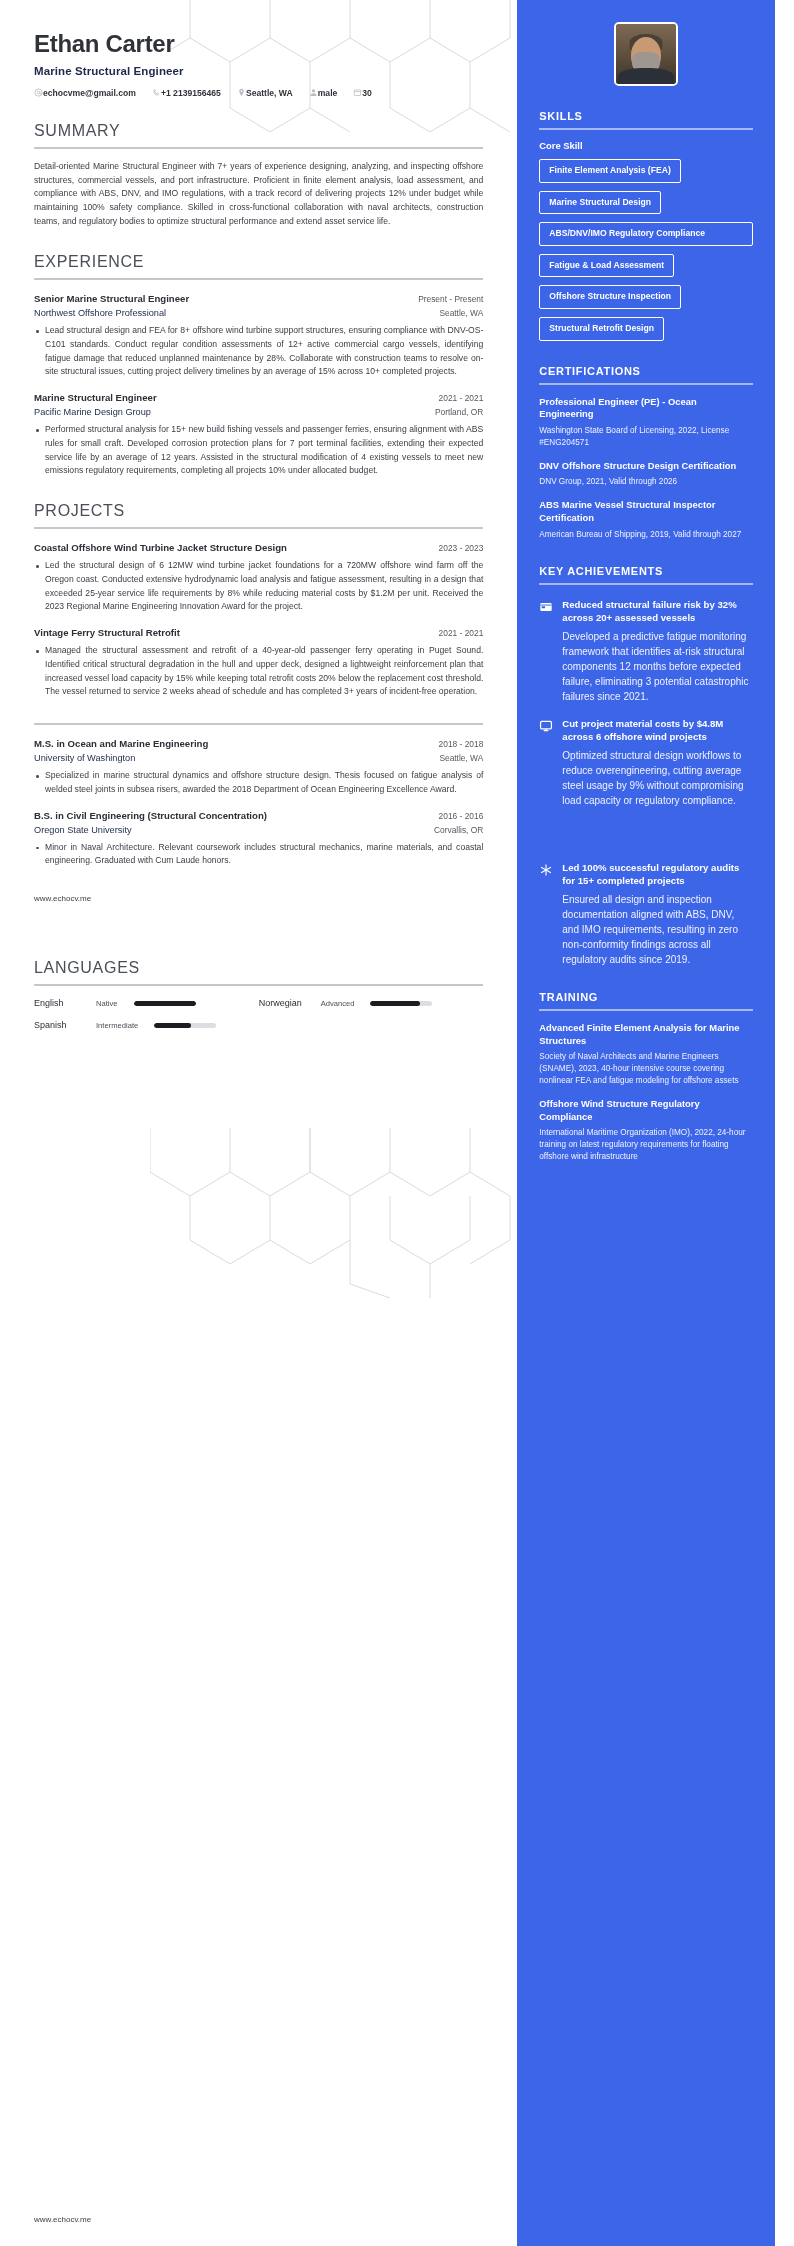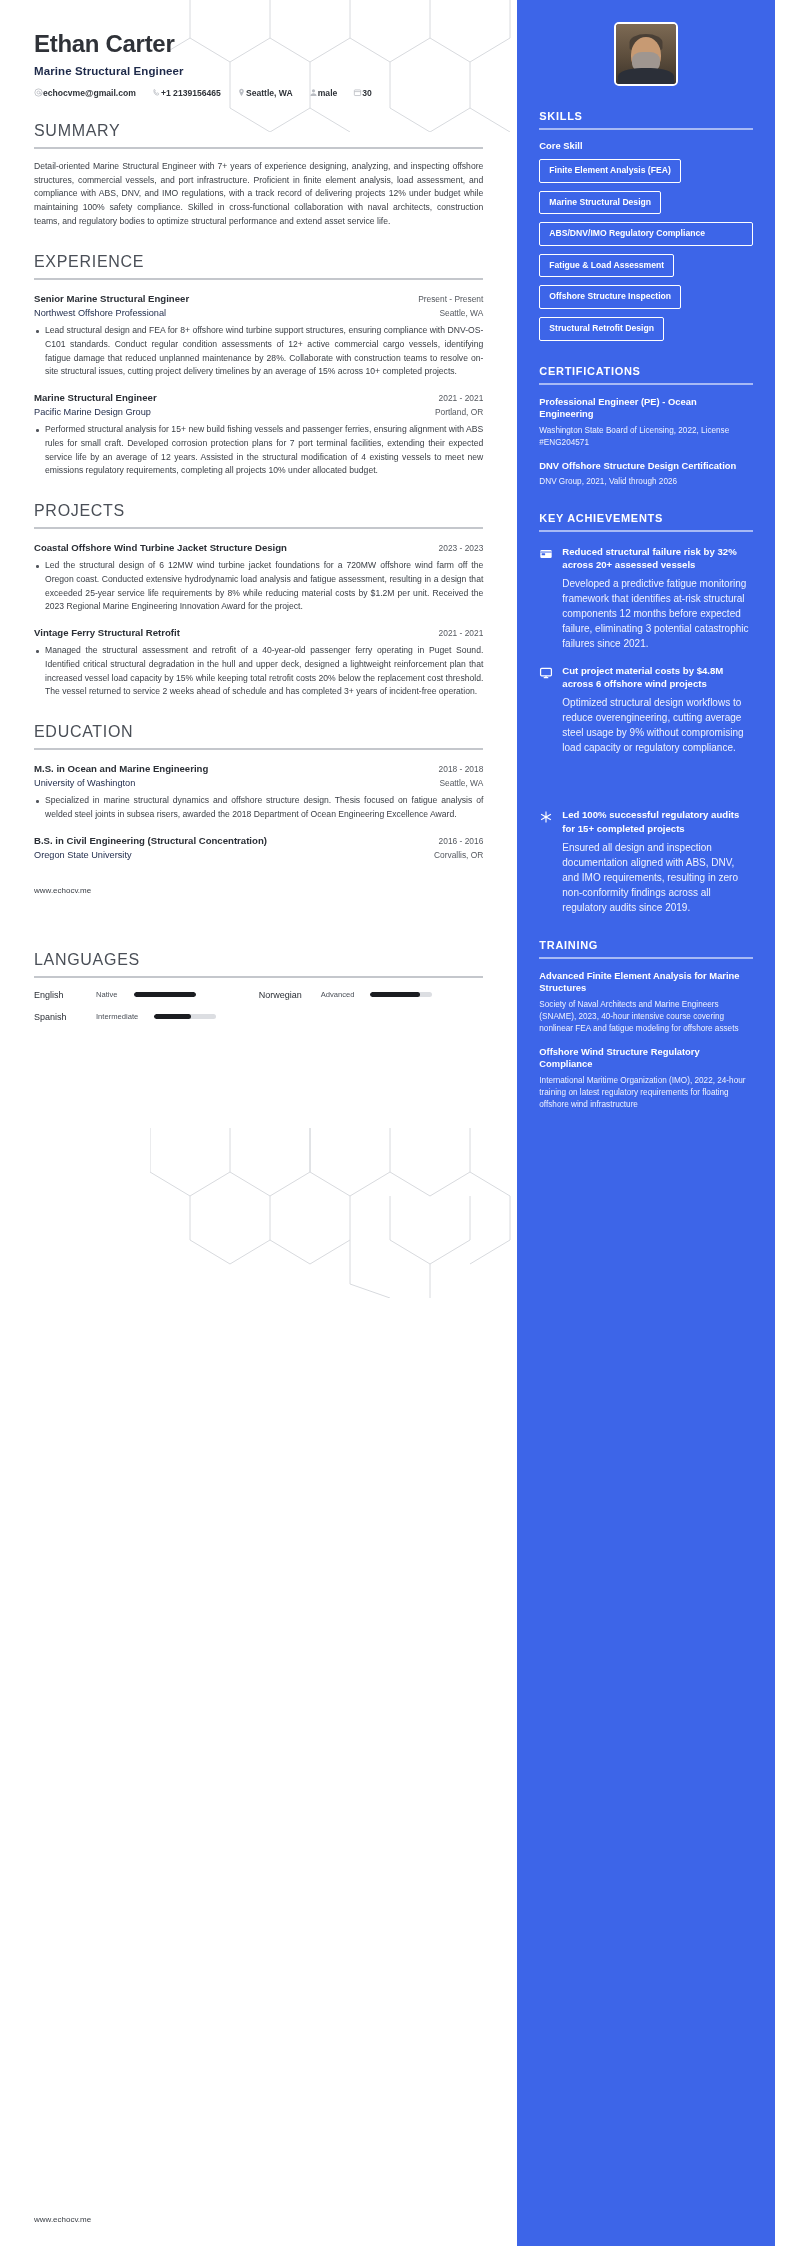--- a/index.html
+++ b/index.html
@@ -383,21 +383,20 @@
             <span class="entry-title">Vintage Ferry Structural Retrofit</span>
             <span class="entry-date">2021  -  2021</span>
           </div>
           <ul class="bullets">
             <li>Managed the structural assessment and retrofit of a 40-year-old passenger ferry operating in Puget Sound. Identified critical structural degradation in the hull and upper deck, designed a lightweight reinforcement plan that increased vessel load capacity by 15% while keeping total retrofit costs 20% below the replacement cost threshold. The vessel returned to service 2 weeks ahead of schedule and has completed 3+ years of incident-free operation.</li>
           </ul>
         </div>
       </div>
 
       <div class="section">
-        <div class="section-title">EDUCATION</div>
         <div class="section-rule"></div>
 
         <div class="entry">
           <div class="entry-head">
             <span class="entry-title">M.S. in Ocean and Marine Engineering</span>
             <span class="entry-date">2018  -  2018</span>
           </div>
           <div class="entry-sub">
             <span class="entry-org">University of Washington</span>
             <span class="entry-loc">Seattle, WA</span>
@@ -409,20 +408,23 @@
 
         <div class="entry">
           <div class="entry-head">
             <span class="entry-title">B.S. in Civil Engineering (Structural Concentration)</span>
             <span class="entry-date">2016  -  2016</span>
           </div>
           <div class="entry-sub">
             <span class="entry-org">Oregon State University</span>
             <span class="entry-loc">Corvallis, OR</span>
           </div>
+          <ul class="bullets">
+            <li>Minor in Naval Architecture. Relevant coursework includes structural mechanics, marine materials, and coastal engineering. Graduated with Cum Laude honors.</li>
+          </ul>
         </div>
       </div>
 
       <div class="site-link">www.echocv.me</div>
 
       <div class="section" style="margin-top:56px">
         <div class="section-title">LANGUAGES</div>
         <div class="section-rule"></div>
 
         <div class="lang-grid">
@@ -492,20 +494,24 @@
         <div class="sb-rule"></div>
 
         <div class="cert">
           <div class="cert-name">Professional Engineer (PE) - Ocean Engineering</div>
           <div class="cert-meta">Washington State Board of Licensing, 2022, License #ENG204571</div>
         </div>
         <div class="cert">
           <div class="cert-name">DNV Offshore Structure Design Certification</div>
           <div class="cert-meta">DNV Group, 2021, Valid through 2026</div>
         </div>
+        <div class="cert">
+          <div class="cert-name">ABS Marine Vessel Structural Inspector Certification</div>
+          <div class="cert-meta">American Bureau of Shipping, 2019, Valid through 2027</div>
+        </div>
       </div>
 
       <div class="sb-section">
         <div class="sb-title">KEY ACHIEVEMENTS</div>
         <div class="sb-rule"></div>
 
         <div class="ach">
           <span class="ach-icon">
             <svg viewBox="0 0 16 16" fill="currentColor">
                 <rect x="1.5" y="3.5" width="13" height="9" rx="1.4"></rect>

